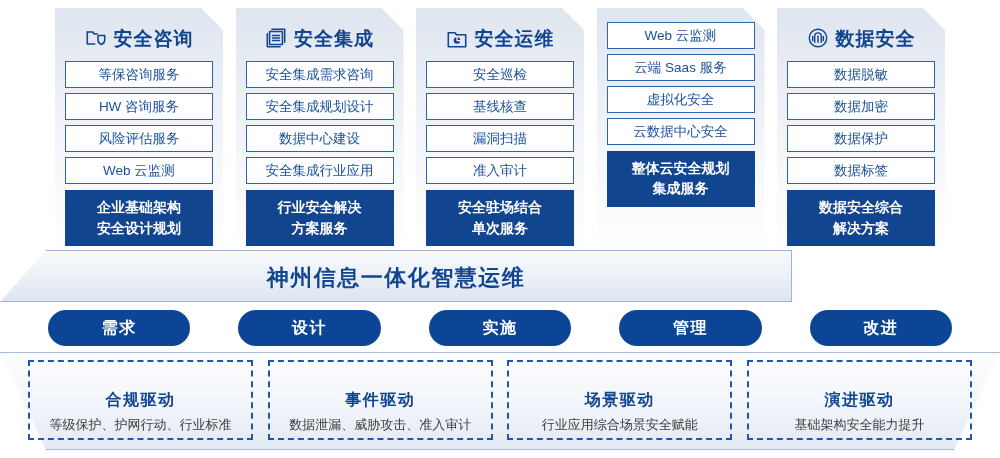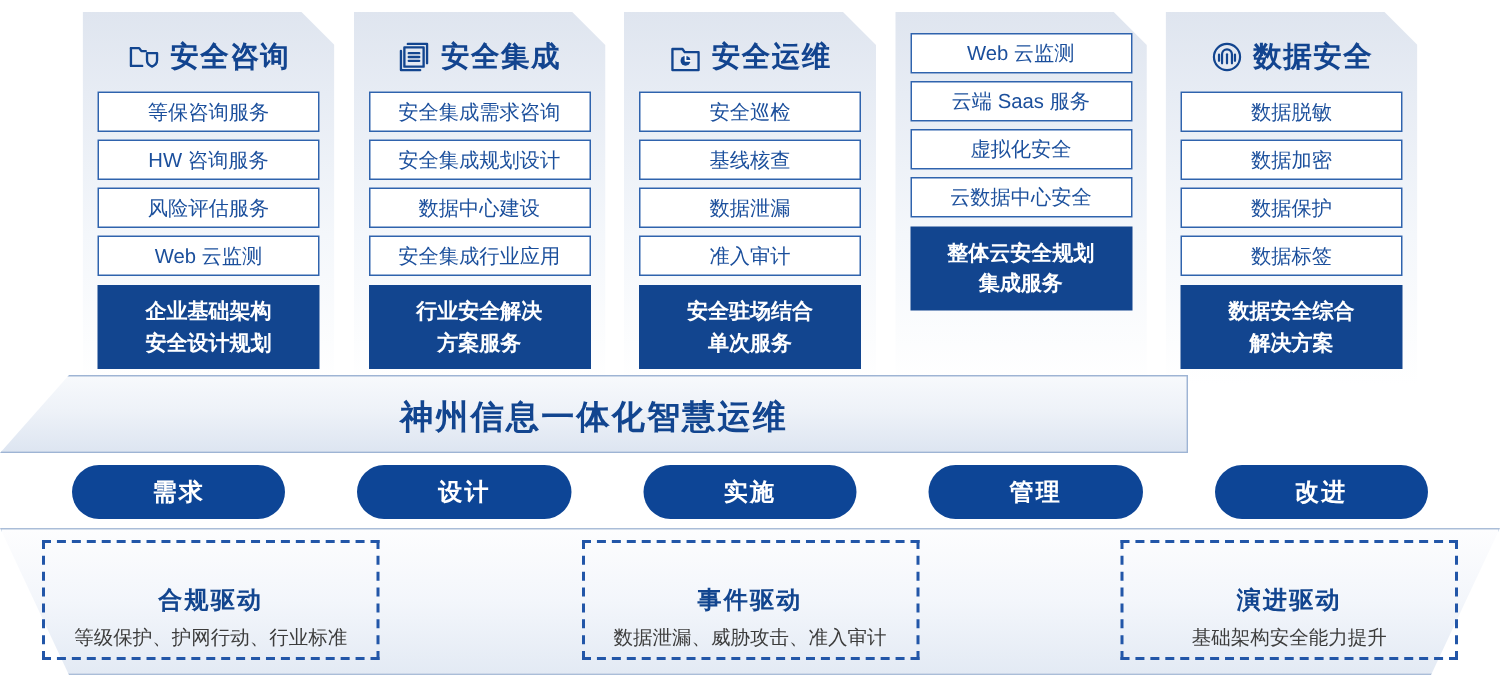--- a/index.html
+++ b/index.html
@@ -268,21 +268,21 @@
         <svg class="card-icon" viewBox="0 0 24 24" fill="none" stroke="#12458f" stroke-width="1.7" stroke-linejoin="round" stroke-linecap="round">
           <path d="M2.5 6.2h7.3l1.6 2.3h10.1v13H2.5z"></path>
           <circle cx="12" cy="14.8" r="3.6" fill="#12458f" stroke="none"></circle>
           <path d="M12 11.2v3.6h3.6" stroke="#ffffff" stroke-width="1.3"></path>
         </svg>
         <span class="card-title">安全运维</span>
       </div>
       <div class="card-items">
         <div class="card-item">安全巡检</div>
         <div class="card-item">基线核查</div>
-        <div class="card-item">数据泄漏</div>
+        <div class="card-item">漏洞扫描</div>
         <div class="card-item">准入审计</div>
       </div>
       <div class="card-footer">安全驻场结合
 单次服务</div>
     </div>
 
     <div class="card">
       <div class="card-items">
         <div class="card-item">Web 云监测</div>
         <div class="card-item">云端 Saas 服务</div>
@@ -336,20 +336,24 @@
       <div class="drive-box">
         <div class="drive-title">合规驱动</div>
         <div class="drive-desc">等级保护、护网行动、行业标准</div>
       </div>
 
       <div class="drive-box">
         <div class="drive-title">事件驱动</div>
         <div class="drive-desc">数据泄漏、威胁攻击、准入审计</div>
       </div>
 
+      <div class="drive-box">
+        <div class="drive-title">场景驱动</div>
+        <div class="drive-desc">行业应用综合场景安全赋能</div>
+      </div>
 
       <div class="drive-box">
         <div class="drive-title">演进驱动</div>
         <div class="drive-desc">基础架构安全能力提升</div>
       </div>
 
     </div>
   </div>
 
 </div>

